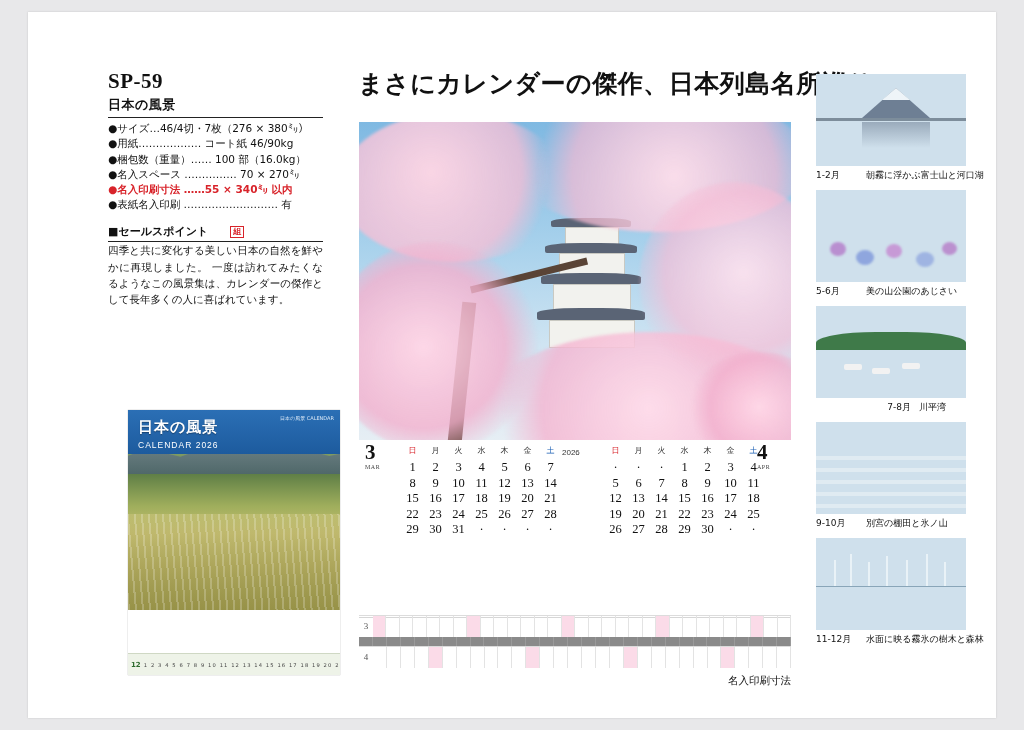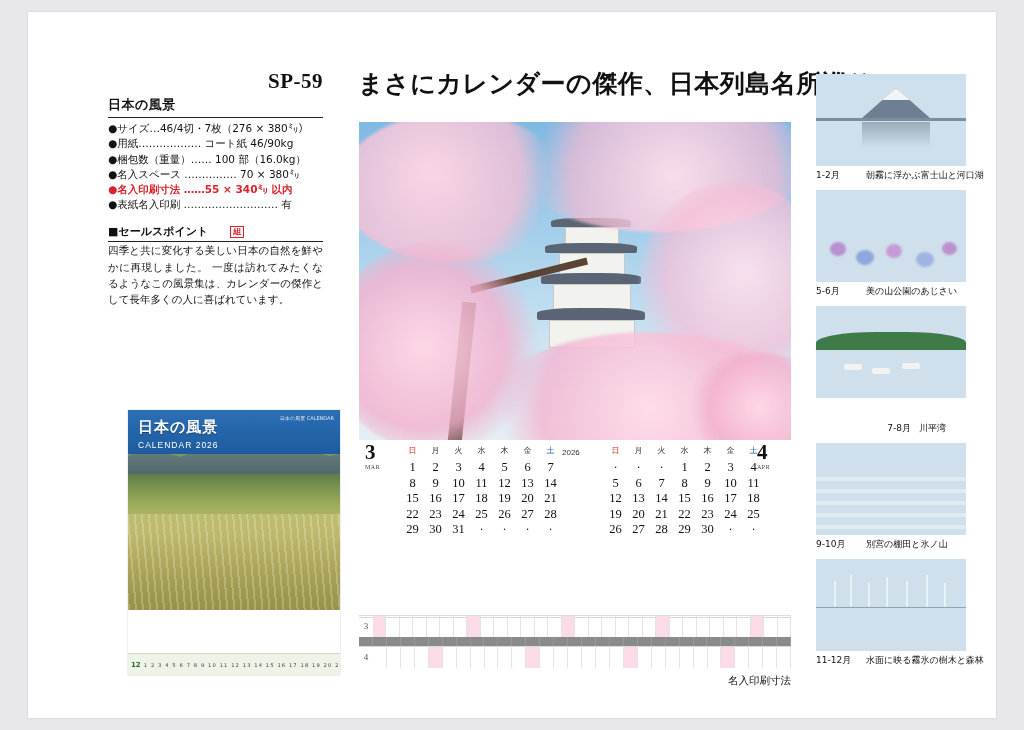--- a/index.html
+++ b/index.html
@@ -34,21 +34,20 @@
     top: 58px;
     width: 215px;
   }
   #spec-code {
     font-family: "Liberation Serif", serif;
     font-weight: bold;
     font-size: 21px;
     letter-spacing: 0.5px;
     color: #101010;
     line-height: 1.1;
-    text-align: right;
   }
   #spec-title {
     font-size: 13px;
     font-weight: bold;
     color: #101010;
     margin-top: 3px;
     letter-spacing: 0.5px;
   }
   #spec-rule {
     border-bottom: 1px solid #222;
@@ -398,21 +397,21 @@
   .thumb .cap {
     font-size: 9px;
     color: #111;
     padding-top: 3px;
     display: flex;
     gap: 8px;
     white-space: nowrap;
   }
   .thumb .cap .mo { min-width: 42px; }
   .thumb .cap .tx { }
-  .thumb .cap.right { justify-content: flex-end; margin-top: 21px; }
+  .thumb .cap.right { justify-content: flex-end; }
 
   
   .t1 { background: linear-gradient(to bottom, #bcd8ea 0%, #9cc3dd 32%, #5d89a8 47%, #7fa7c2 56%, #5b86a4 100%); }
   .t1 .fuji { position:absolute; left:46px; top:14px; width:0; height:0; border-left:34px solid transparent; border-right:34px solid transparent; border-bottom:30px solid #6e7f94; }
   .t1 .fujisnow { position:absolute; left:66px; top:14px; width:0; height:0; border-left:14px solid transparent; border-right:14px solid transparent; border-bottom:12px solid #eef4f8; }
   .t1 .refl { position:absolute; left:46px; top:48px; width:68px; height:26px; background:linear-gradient(to bottom, rgba(110,127,148,0.55), rgba(110,127,148,0)); }
   .t1 .bridge { position:absolute; left:0; top:44px; width:150px; height:3px; background:#7d8d9b; }
 
   .t2 { background: linear-gradient(to bottom, #b9d3e2 0%, #7fa86a 22%, #4e7a3e 45%, #6d9a52 70%, #8fb26a 100%); }
   .t2 .h { position:absolute; border-radius:50%; filter: blur(1px); }
@@ -434,21 +433,21 @@
 <div id="page">
   <div id="sheet">
 
     <div id="spec">
       <div id="spec-code">SP-59</div>
       <div id="spec-title">日本の風景</div>
       <div id="spec-rule"></div>
       <div class="spec-line">●サイズ…46/4切・7枚（276 × 380㍉）</div>
       <div class="spec-line">●用紙……………… コート紙 46/90kg</div>
       <div class="spec-line">●梱包数（重量）…… 100 部（16.0kg）</div>
-      <div class="spec-line">●名入スペース …………… 70 × 380㍉</div>
+      <div class="spec-line">●名入スペース …………… 70 × 270㍉</div>
       <div class="spec-line red">●名入印刷寸法 ……55 × 340㍉ 以内</div>
       <div class="spec-line">●表紙名入印刷 ……………………… 有</div>
 
       <div id="sales-head">
         <span>■セールスポイント</span>
         <span class="badge">組</span>
       </div>
       <div id="sales-underline"></div>
       <div id="sales-body">四季と共に変化する美しい日本の自然を鮮やかに再現しました。
 一度は訪れてみたくなるようなこの風景集は、カレンダーの傑作として長年多くの人に喜ばれています。</div>

